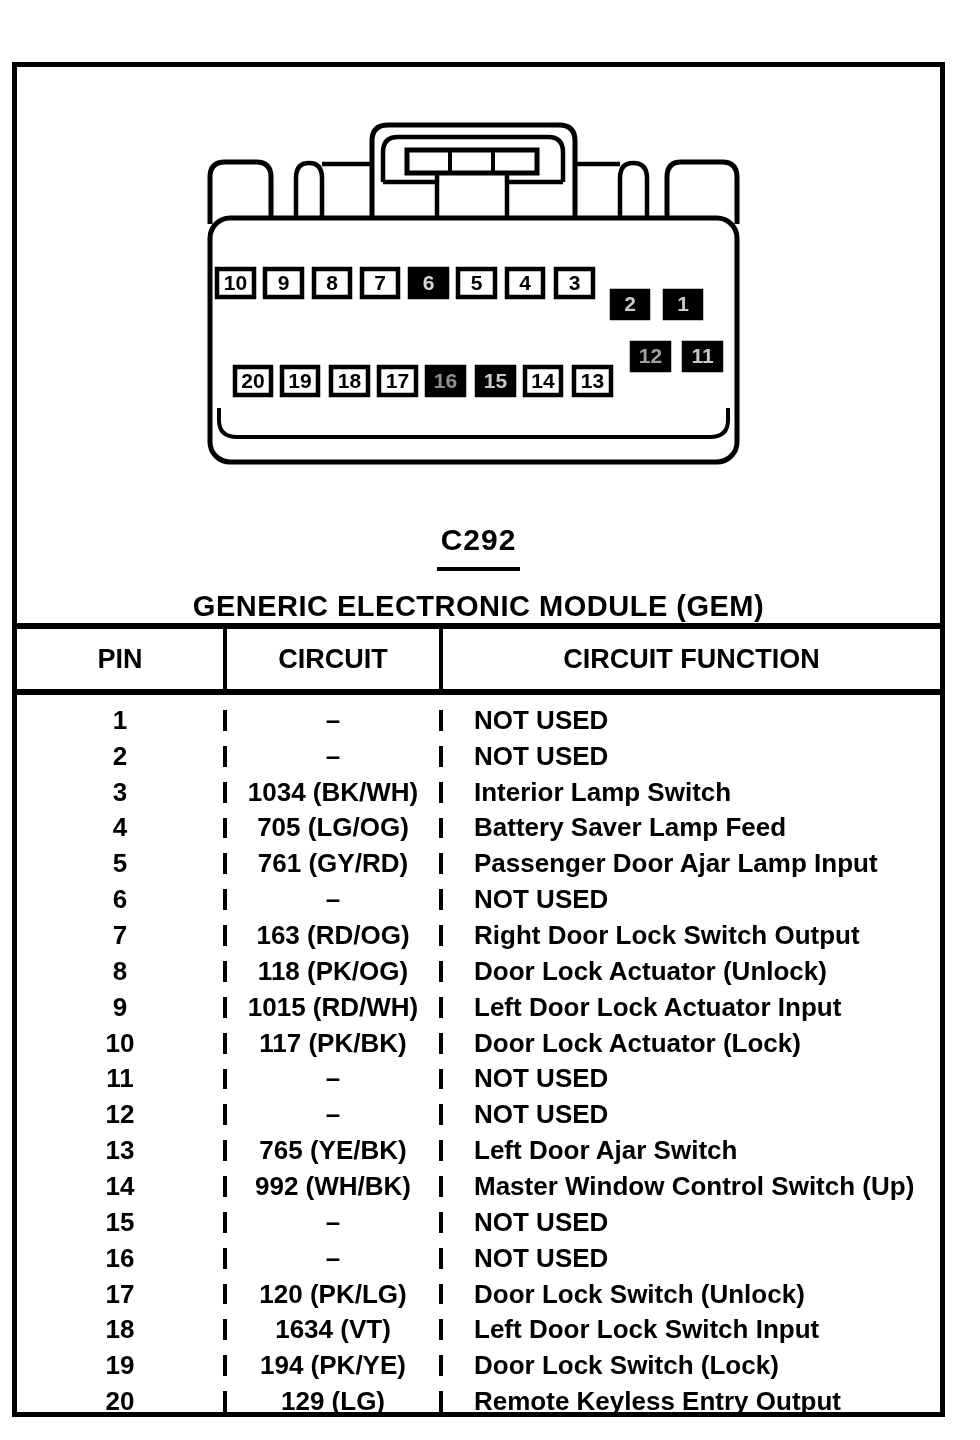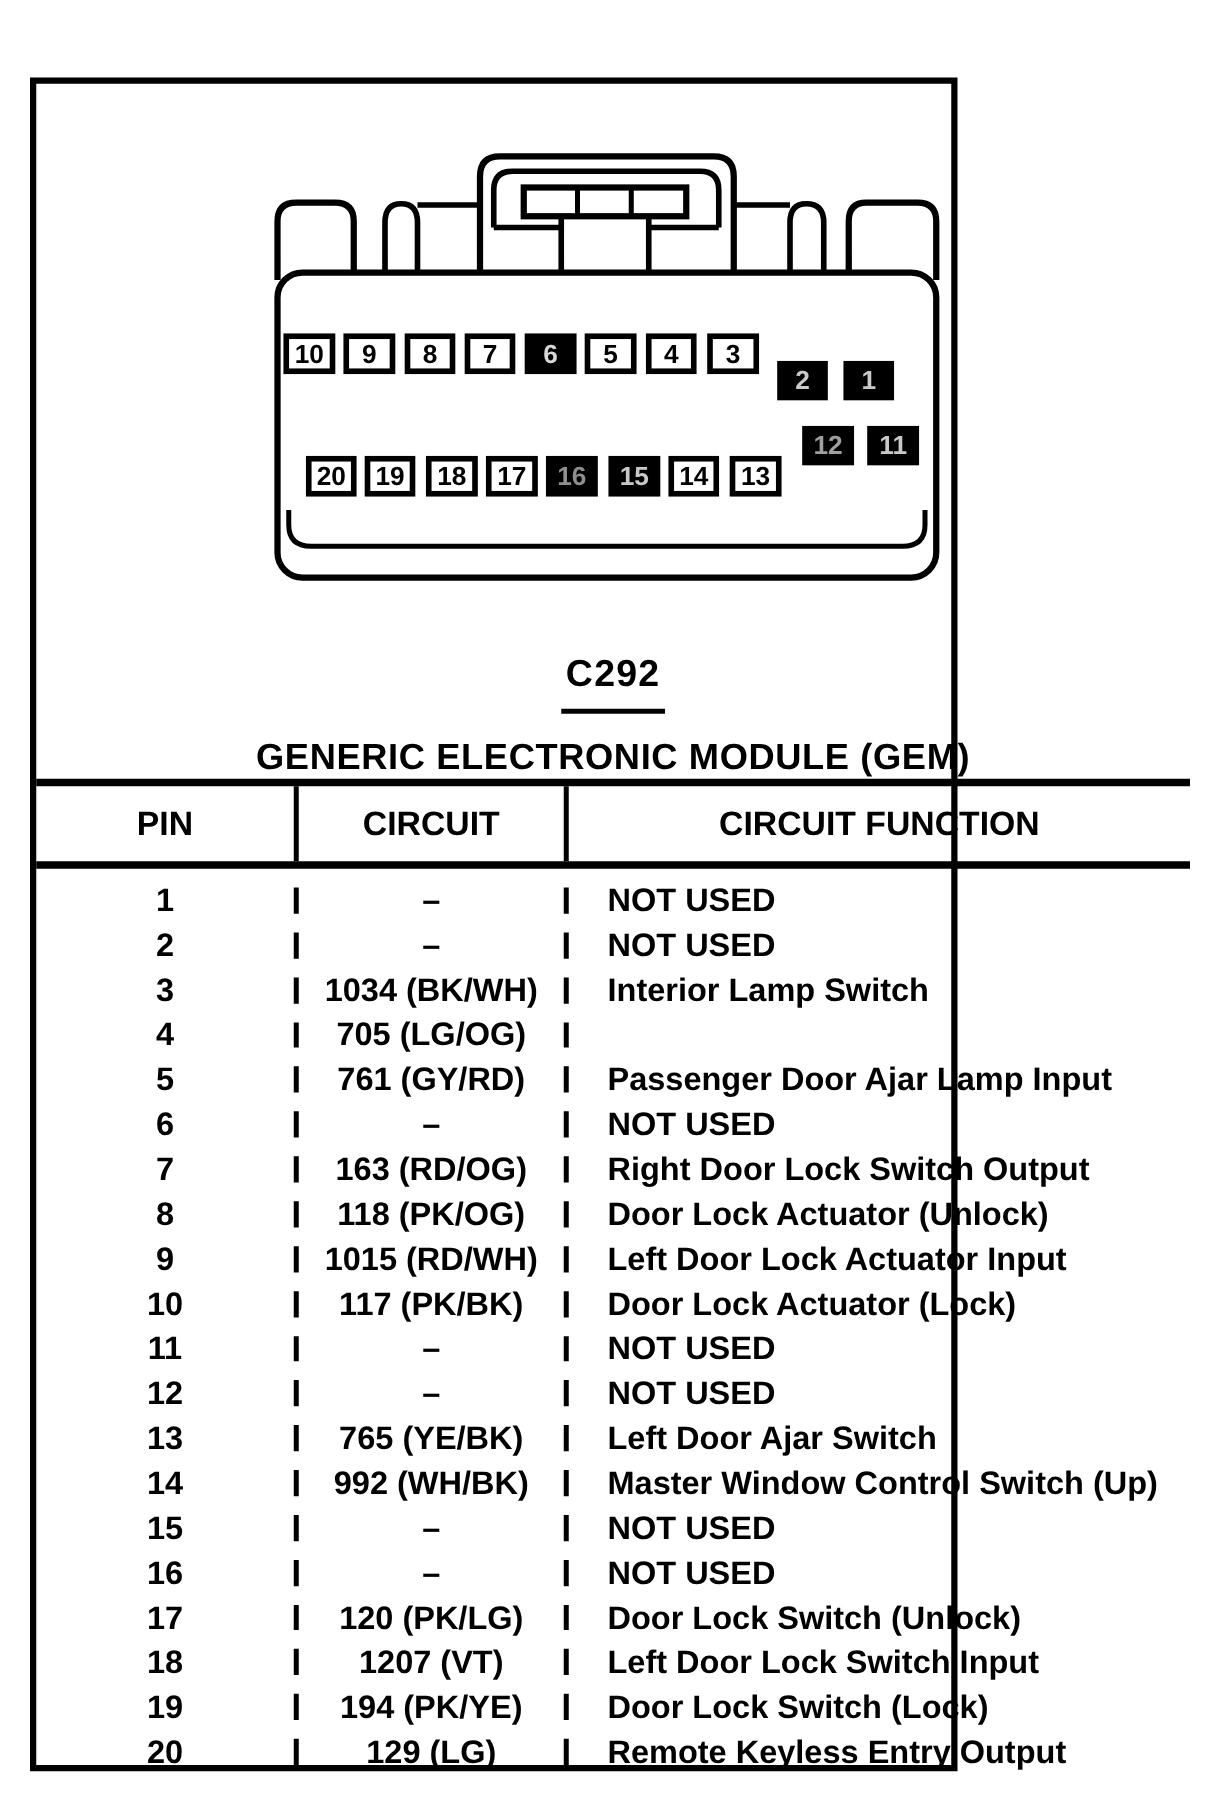--- a/index.html
+++ b/index.html
@@ -1,18 +1,18 @@
 <!DOCTYPE html>
 <html><head>
 <meta charset="utf-8">
 <style>
   html,body{margin:0;padding:0;background:#ffffff;}
   .page{position:relative;width:980px;height:1440px;background:#fff;
         font-family:"Liberation Sans",sans-serif;color:#000;overflow:hidden;}
-  .frame{position:absolute;left:24px;top:62px;width:742px;height:1355px;
+  .frame{position:absolute;left:12px;top:62px;width:933px;height:1355px;
          border:5px solid #000;box-sizing:border-box;background:#fff;}
   .diagram-area{position:absolute;left:0;top:0;width:923px;height:556px;}
   .title-block{position:absolute;left:0;top:458px;width:923px;text-align:center;}
   .conn-label{display:inline-block;font-size:30px;font-weight:bold;letter-spacing:1px;
               border-bottom:4px solid #000;padding:0 4px 12px 4px;line-height:1.0;}
   .conn-title{margin-top:19px;font-size:29px;font-weight:bold;letter-spacing:0.5px;}
   .pin-table{position:absolute;left:0;top:556px;width:923px;height:789px;
              border-top:6px solid #000;box-sizing:border-box;
              display:grid;grid-template-rows:66px repeat(20,1fr);gap:15px;}
   .trow{display:grid;grid-template-columns:210px 216px 1fr;min-height:0;}
@@ -116,20 +116,21 @@
         <div class="cell c3">NOT USED</div>
       </div>
       <div class="trow">
         <div class="cell c1">3</div>
         <div class="cell c2">1034 (BK/WH)</div>
         <div class="cell c3">Interior Lamp Switch</div>
       </div>
       <div class="trow">
         <div class="cell c1">4</div>
         <div class="cell c2">705 (LG/OG)</div>
+        <div class="cell c3">Battery Saver Lamp Feed</div>
       </div>
       <div class="trow">
         <div class="cell c1">5</div>
         <div class="cell c2">761 (GY/RD)</div>
         <div class="cell c3">Passenger Door Ajar Lamp Input</div>
       </div>
       <div class="trow">
         <div class="cell c1">6</div>
         <div class="cell c2">–</div>
         <div class="cell c3">NOT USED</div>
@@ -184,21 +185,21 @@
         <div class="cell c2">–</div>
         <div class="cell c3">NOT USED</div>
       </div>
       <div class="trow">
         <div class="cell c1">17</div>
         <div class="cell c2">120 (PK/LG)</div>
         <div class="cell c3">Door Lock Switch (Unlock)</div>
       </div>
       <div class="trow">
         <div class="cell c1">18</div>
-        <div class="cell c2">1207 (VT)</div>
+        <div class="cell c2">1634 (VT)</div>
         <div class="cell c3">Left Door Lock Switch Input</div>
       </div>
       <div class="trow">
         <div class="cell c1">19</div>
         <div class="cell c2">194 (PK/YE)</div>
         <div class="cell c3">Door Lock Switch (Lock)</div>
       </div>
       <div class="trow">
         <div class="cell c1">20</div>
         <div class="cell c2">129 (LG)</div>

